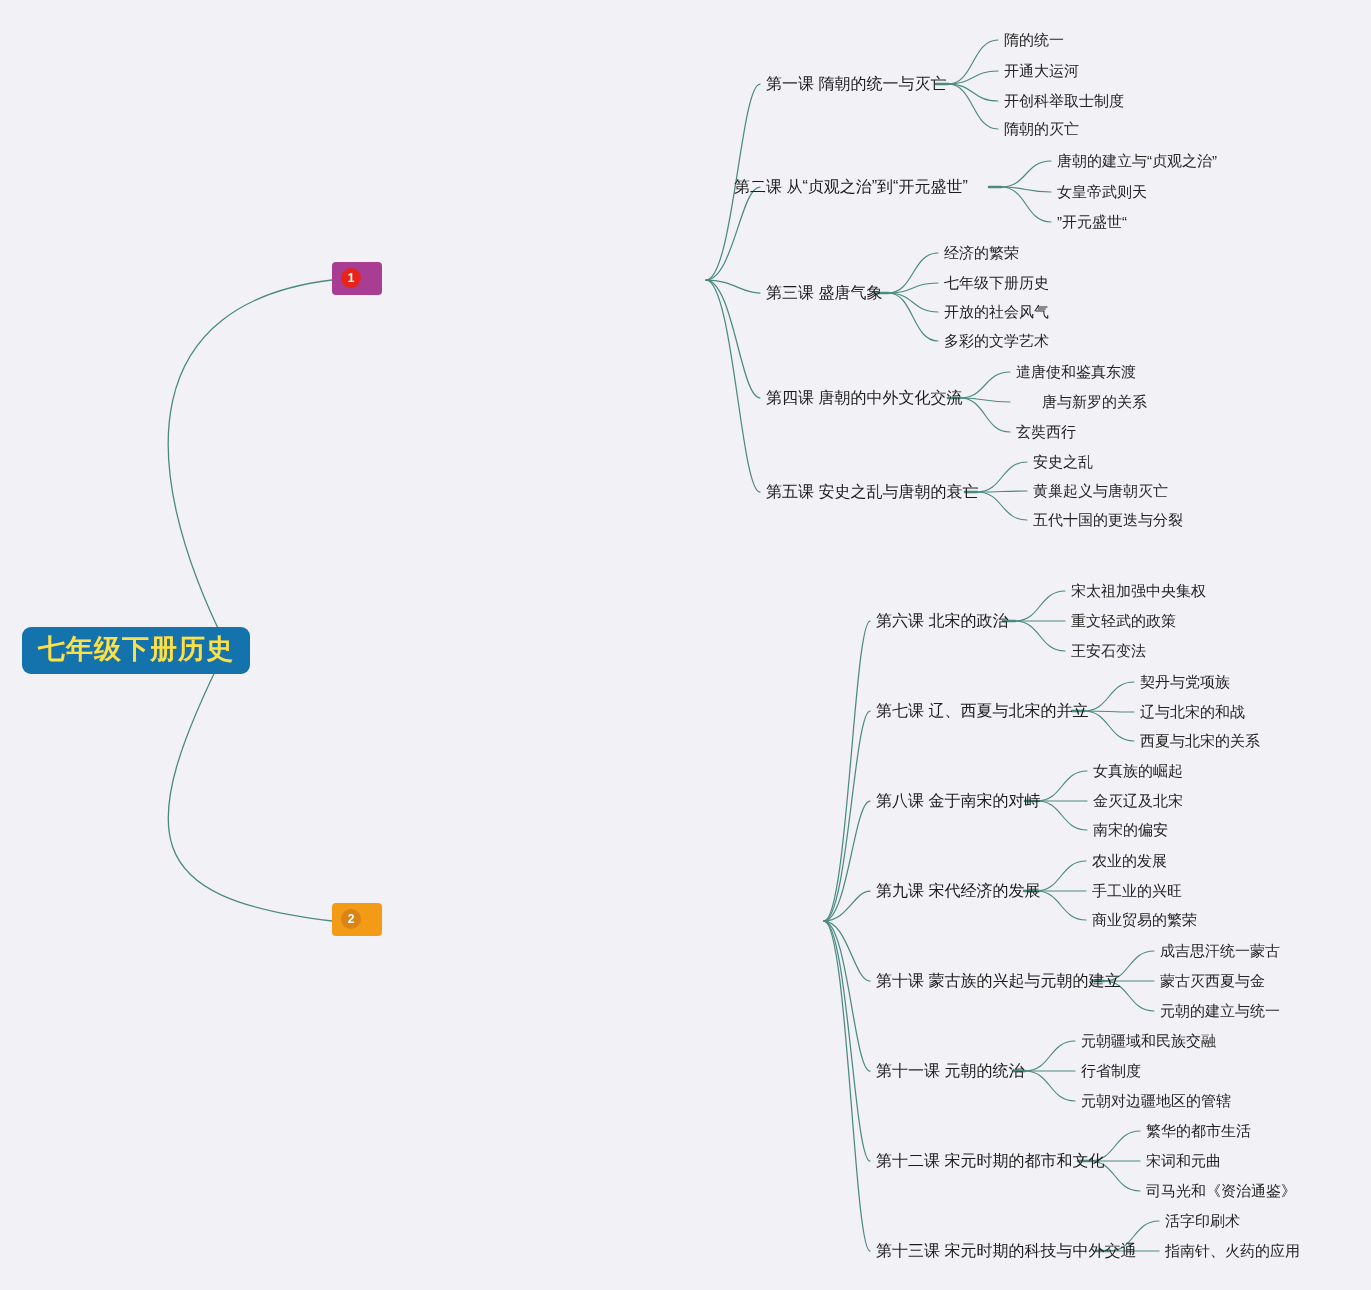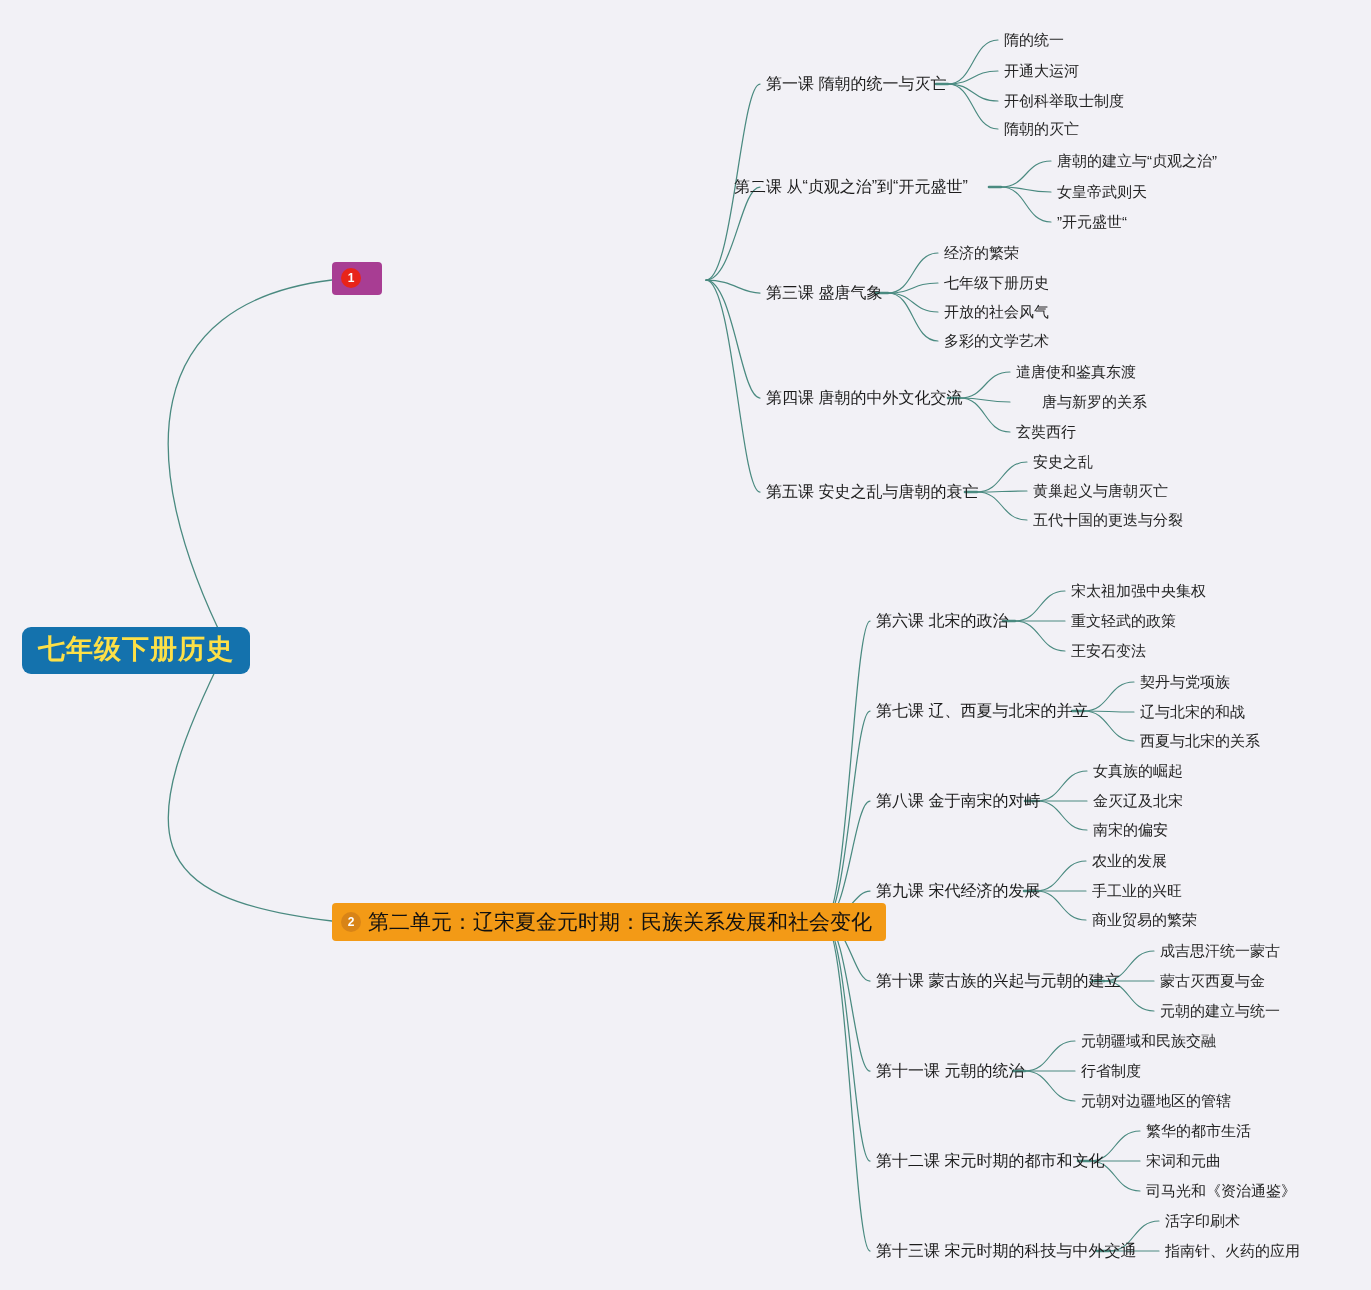--- a/index.html
+++ b/index.html
@@ -162,21 +162,20 @@
       <path d="M 1109 1251 C 1135 1251, 1133 1251, 1159 1251" fill="none" stroke="#4a8a80" stroke-width="1.15" stroke-linecap="round"></path>
       <path d="M 1097 1251 L 1109 1251" fill="none" stroke="#4a8a80" stroke-width="2.6" stroke-linecap="round"></path>
     </svg>
   <div id="nodes">
       <div class="node root-node" style="left: 22px; top: 627px;"><span>七年级下册历史</span></div>
       <div class="node unit-node unit-1" style="left: 332px; top: 262px;">
         <span class="badge badge-1">1</span>
       </div>
       <div class="node unit-node unit-2" style="left: 332px; top: 903px;">
         <span class="badge badge-2">2</span>
-        <span class="unit-label">第二单元：辽宋夏金元时期：民族关系发展和社会变化</span>
       </div>
       <div class="node lesson-node" style="left: 766px; top: 84px;">第一课 隋朝的统一与灭亡</div>
       <div class="node leaf-node" style="left: 1004px; top: 40px;">隋的统一</div>
       <div class="node leaf-node" style="left: 1004px; top: 71px;">开通大运河</div>
       <div class="node leaf-node" style="left: 1004px; top: 101px;">开创科举取士制度</div>
       <div class="node leaf-node" style="left: 1004px; top: 129px;">隋朝的灭亡</div>
       <div class="node lesson-node" style="left: 734px; top: 187px;">第二课 从“贞观之治”到“开元盛世”</div>
       <div class="node leaf-node" style="left: 1057px; top: 161px;">唐朝的建立与“贞观之治”</div>
       <div class="node leaf-node" style="left: 1057px; top: 192px;">女皇帝武则天</div>
       <div class="node leaf-node" style="left: 1057px; top: 222px;">”开元盛世“</div>

